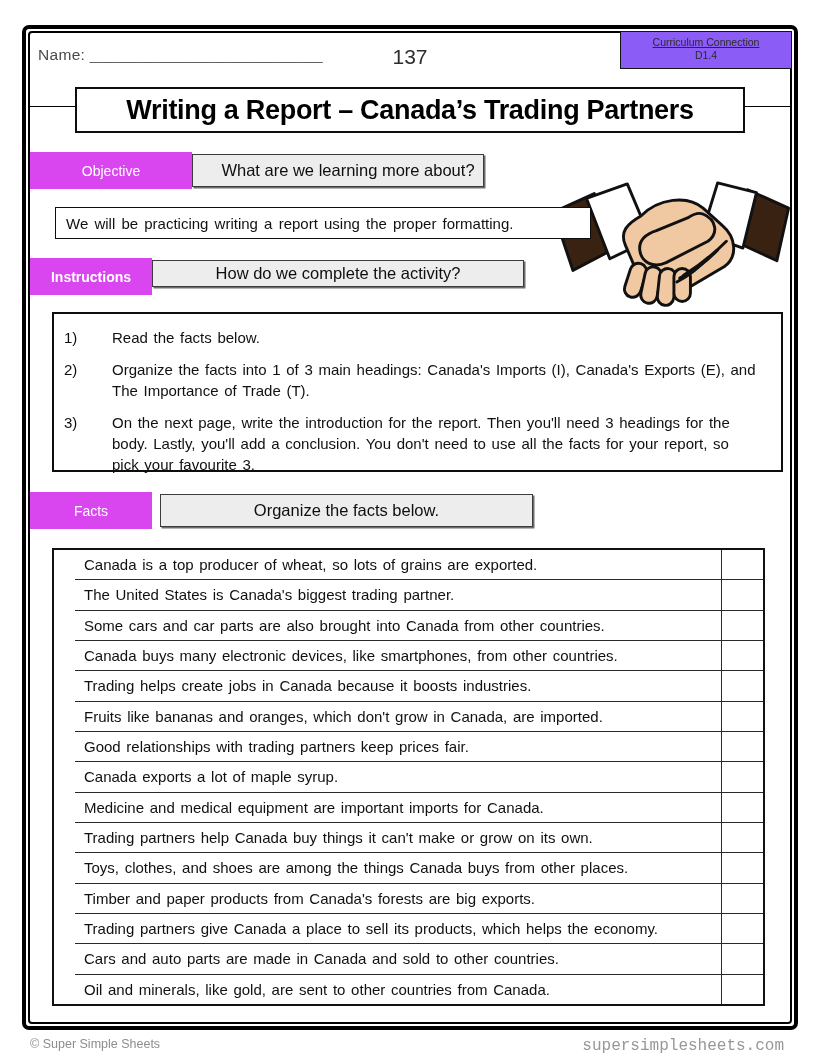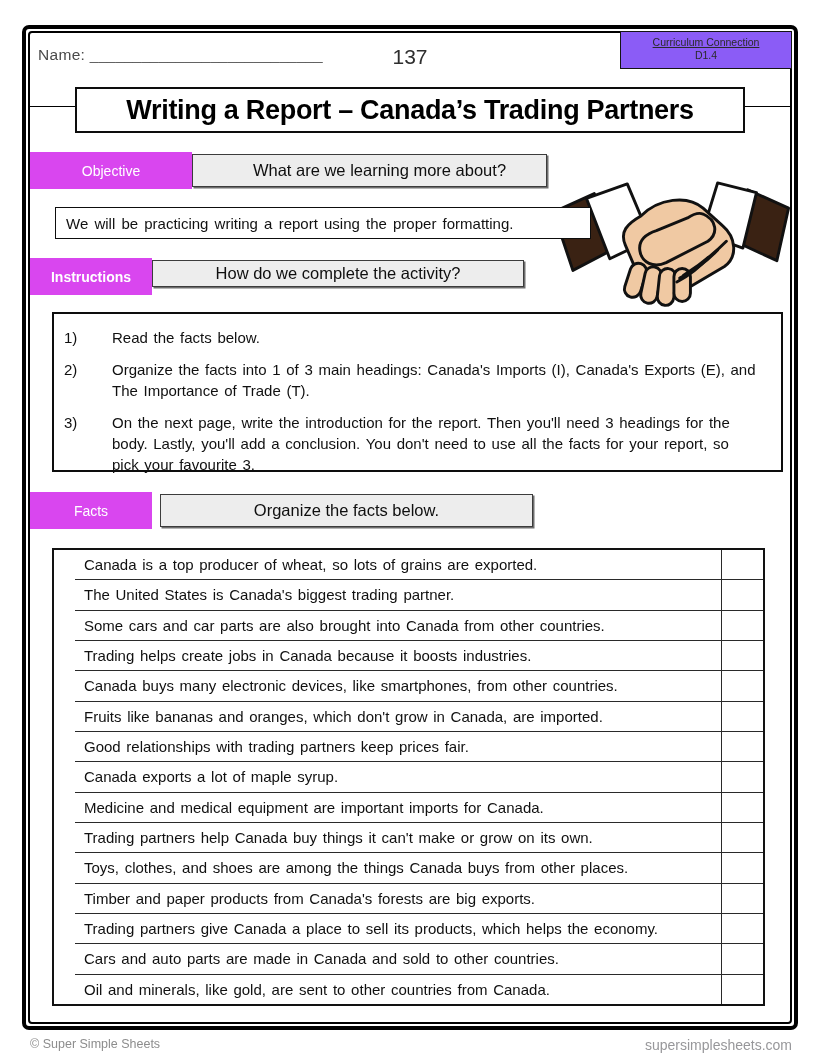--- a/index.html
+++ b/index.html
@@ -33,21 +33,21 @@
                font-size: 27px; font-weight: bold; letter-spacing: -0.3px; color: #000; }
 
   
   .bar-black { position: absolute; background: #d946ef; color: #fff; display: flex;
                align-items: center; justify-content: center; font-size: 14px; z-index: 2; }
   .bar-gray  { position: absolute; background: #ededed; border: 1.5px solid #3c3c3c;
                box-shadow: 1.5px 1.5px 0 #6e6e6e; display: flex; align-items: center;
                justify-content: center; font-size: 16.5px; color: #0f0f0f; z-index: 2; }
 
   .obj-black { left: 30px; top: 152px; width: 162px; height: 37px; }
-  .obj-gray  { left: 192px; top: 154px; width: 355px; height: 33px; padding-left: 20px; }
+  .obj-gray  { left: 192px; top: 154px; width: 292px; height: 33px; padding-left: 20px; }
   .ins-black { left: 30px; top: 258px; width: 122px; height: 37px; font-weight: bold; }
   .ins-gray  { left: 152px; top: 260px; width: 372px; height: 27px; }
   .fac-black { left: 30px; top: 492px; width: 122px; height: 37px; }
   .fac-gray  { left: 152px; top: 494px; width: 373px; height: 33px; margin-left: 8px; }
 
   .objective-statement { position: absolute; left: 55px; top: 207px; width: 536px; height: 32px;
                          background: #fff; border: 1.5px solid #0d0d0d; z-index: 3;
                          display: flex; align-items: center; padding-left: 10px;
                          font-size: 15px; color: #111; word-spacing: 2px; }
 
@@ -64,21 +64,21 @@
   .facts-table { position: absolute; left: 52px; top: 548px; width: 713px; height: 458px;
                  border: 2px solid #121212; background: #fff; display: flex; flex-direction: column; padding-left: 21px; }
   .fact-row { flex: 1; display: flex; border-bottom: 1.5px solid #2a2a2a; }
   .fact-row:last-child { border-bottom: none; }
   .fact-text { flex: 1; display: flex; align-items: center; padding-left: 9px;
                font-size: 15px; color: #101010; word-spacing: 1.5px; }
   .fact-answer { width: 42px; border-left: 1.5px solid #2a2a2a; }
 
   
   .footer-left  { position: absolute; left: 30px; top: 1037px; font-size: 12.5px; color: #8d8d8d; }
-  .footer-right { position: absolute; right: 28px; top: 1037px; font-size: 14px; color: #97979a; }
+  .footer-right { position: absolute; right: 36px; top: 1037px; font-size: 16px; color: #97979a; font-family: Liberation Mono, monospace; }
 </style>
 </head>
 <body>
 
 <div class="page">
 
   <div class="border-outer">
     <div class="border-inner"></div>
   </div>
 
@@ -145,25 +145,25 @@
       </div>
       <div class="fact-row">
         <div class="fact-text">The United States is Canada's biggest trading partner.</div>
         <div class="fact-answer"></div>
       </div>
       <div class="fact-row">
         <div class="fact-text">Some cars and car parts are also brought into Canada from other countries.</div>
         <div class="fact-answer"></div>
       </div>
       <div class="fact-row">
+        <div class="fact-text">Canada buys many electronic devices, like smartphones, from other countries.</div>
+        <div class="fact-answer"></div>
+      </div>
+      <div class="fact-row">
         <div class="fact-text">Trading helps create jobs in Canada because it boosts industries.</div>
-        <div class="fact-answer"></div>
-      </div>
-      <div class="fact-row">
-        <div class="fact-text">Canada buys many electronic devices, like smartphones, from other countries.</div>
         <div class="fact-answer"></div>
       </div>
       <div class="fact-row">
         <div class="fact-text">Fruits like bananas and oranges, which don't grow in Canada, are imported.</div>
         <div class="fact-answer"></div>
       </div>
       <div class="fact-row">
         <div class="fact-text">Good relationships with trading partners keep prices fair.</div>
         <div class="fact-answer"></div>
       </div>

